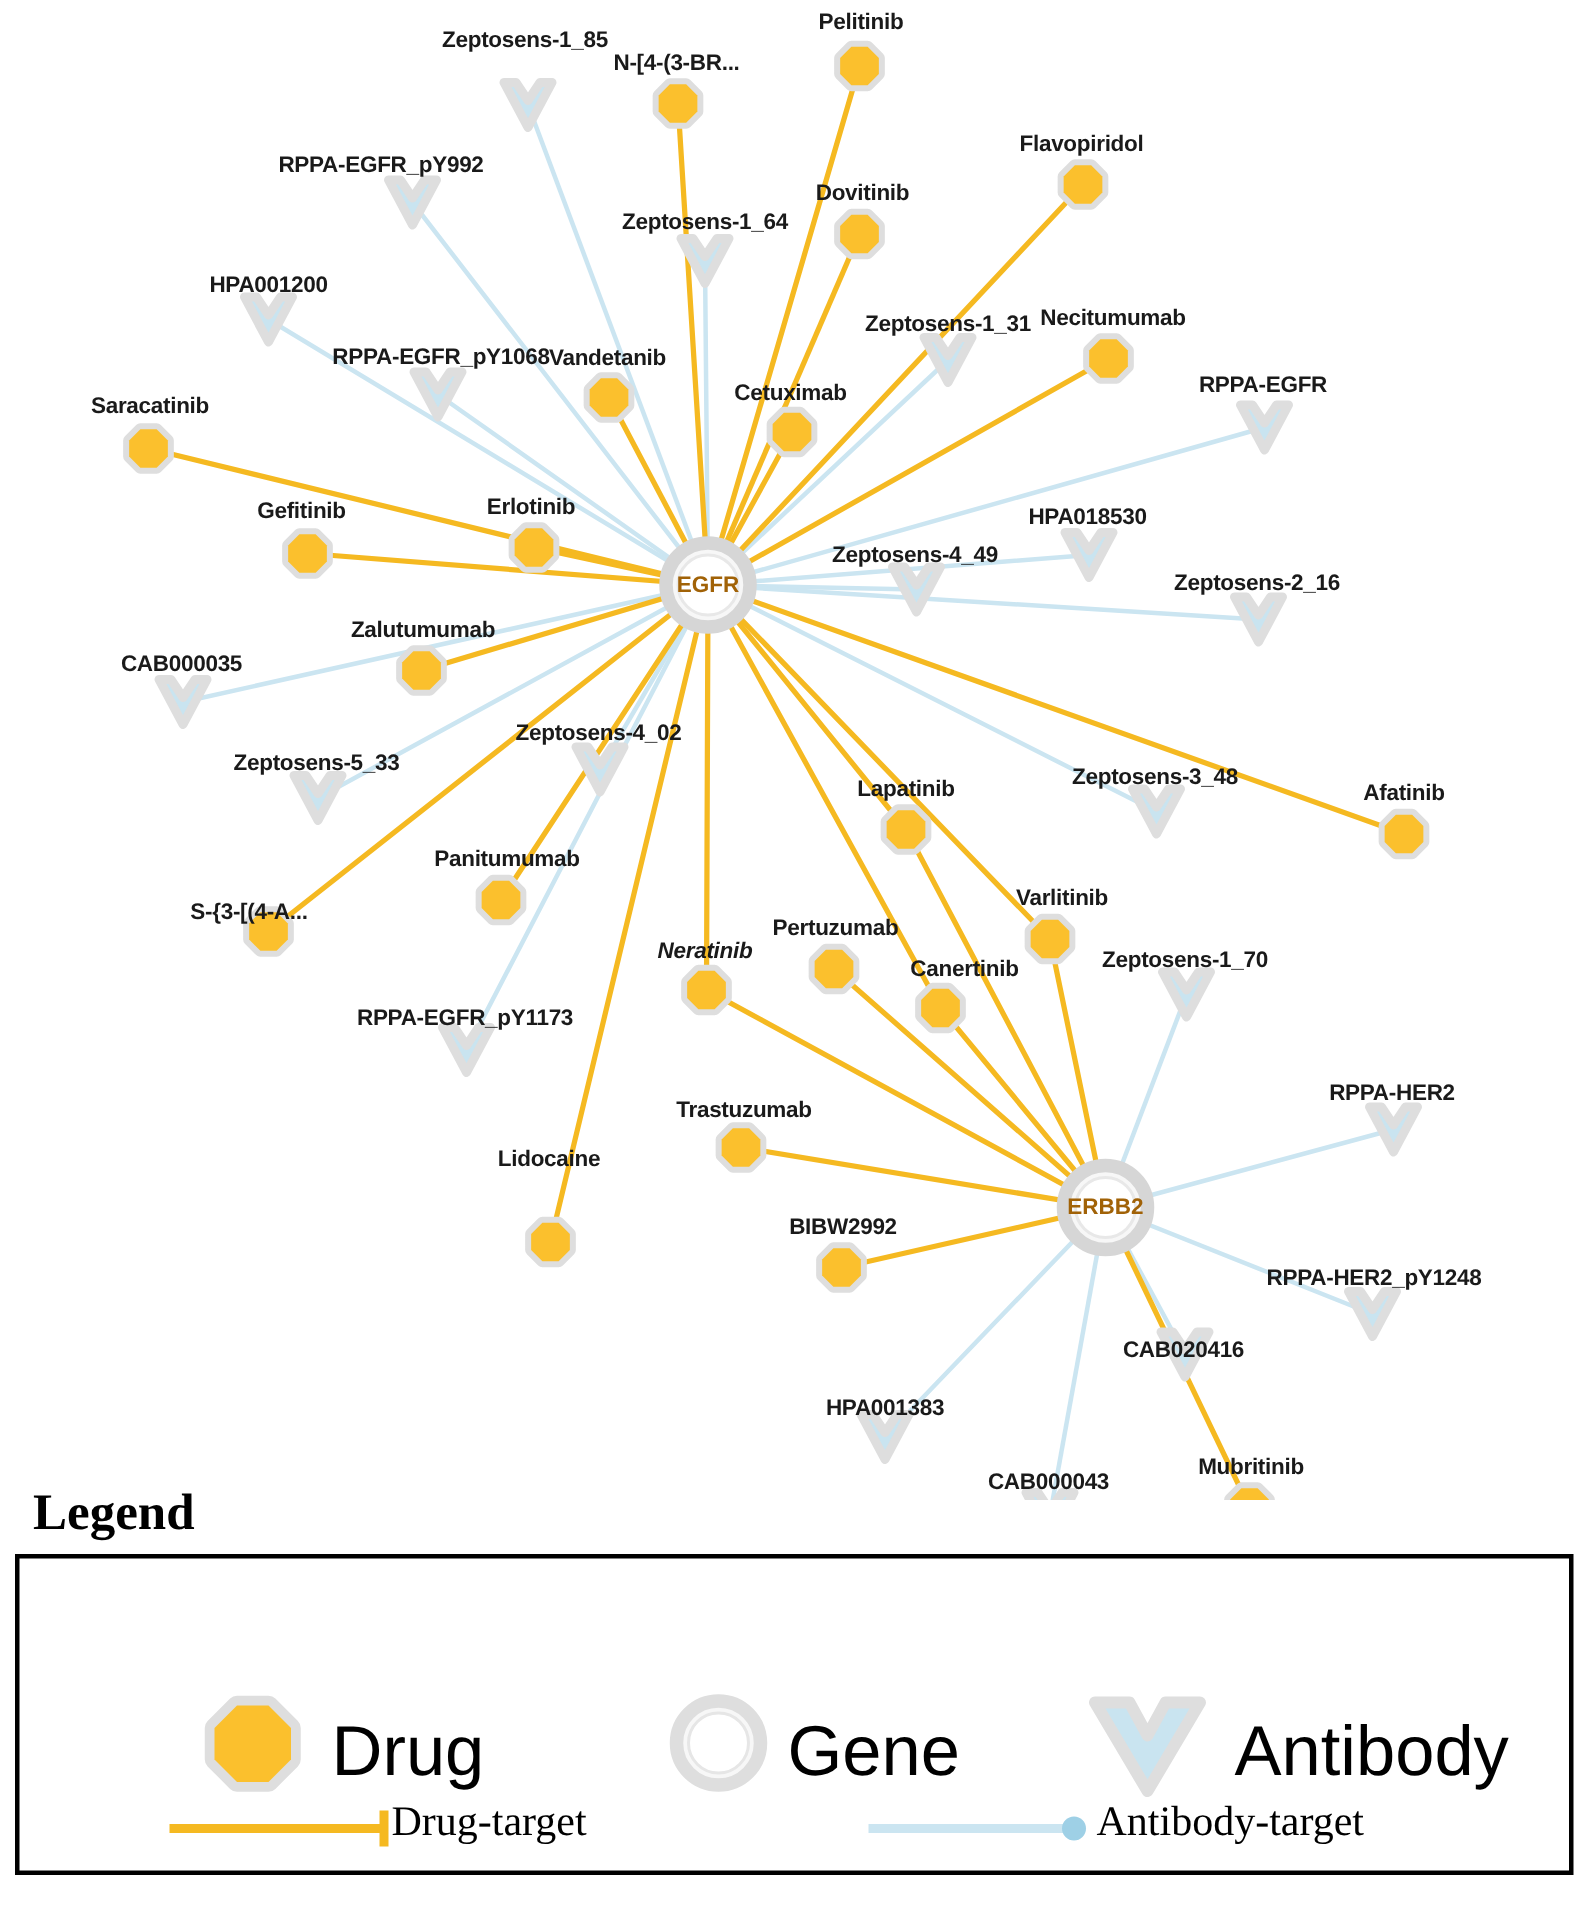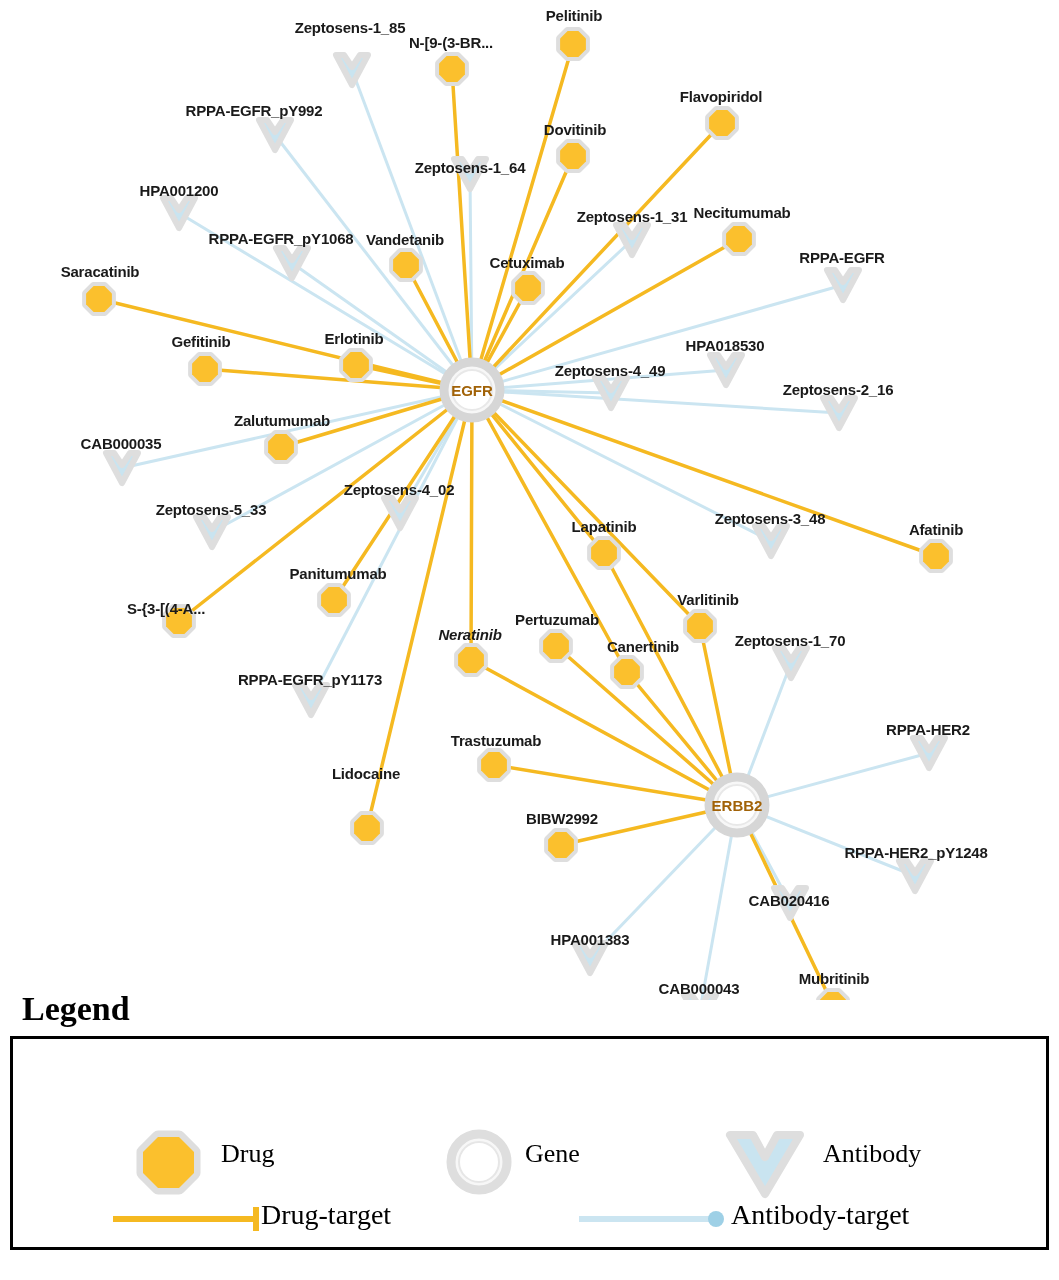--- a/index.html
+++ b/index.html
@@ -55,22 +55,22 @@
     margin-bottom: 8px;
   }
   .legend-box {
     margin: 0 10px 0 10px;
     border: 3px solid #000;
     height: 208px;
     position: relative;
     background: #fff;
   }
   .legend-item-text {
-    font-family: Liberation Serif, serif;
-    font-size: 26px;
+    font-family: Liberation Sans, sans-serif;
+    font-size: 47px;
     color: #000;
     position: absolute;
     white-space: nowrap;
   }
   .legend-edge-text {
     font-family: "Liberation Serif", serif;
     font-size: 28px;
     color: #000;
     position: absolute;
     white-space: nowrap;
@@ -200,21 +200,21 @@
         <path d="M574,943 L582,943 L590,955 L598,943 L606,943 L590,973 Z" fill="#C9E4F0" stroke="#DEDEDE" stroke-width="6" stroke-linejoin="round"></path>
         <path d="M684,995 L692,995 L700,1007 L708,995 L716,995 L700,1025 Z" fill="#C9E4F0" stroke="#DEDEDE" stroke-width="6" stroke-linejoin="round"></path>
         <circle cx="472" cy="390" r="28" fill="#F7F7F7" stroke="#D6D6D6" stroke-width="9"></circle>
         <circle cx="472" cy="390" r="20" fill="#FFFFFF" stroke="#E8E8E8" stroke-width="2"></circle>
         <circle cx="737" cy="805" r="28" fill="#F7F7F7" stroke="#D6D6D6" stroke-width="9"></circle>
         <circle cx="737" cy="805" r="20" fill="#FFFFFF" stroke="#E8E8E8" stroke-width="2"></circle>
       </g>
     </svg>
   <div id="labels">
       <div class="node-label" style="left: 574px; top: 15px;">Pelitinib</div>
-      <div class="node-label" style="left: 451px; top: 42px;">N-[9-(3-BR...</div>
+      <div class="node-label" style="left: 451px; top: 42px;">N-[4-(3-BR...</div>
       <div class="node-label" style="left: 721px; top: 96px;">Flavopiridol</div>
       <div class="node-label" style="left: 575px; top: 129px;">Dovitinib</div>
       <div class="node-label" style="left: 742px; top: 212px;">Necitumumab</div>
       <div class="node-label" style="left: 405px; top: 239px;">Vandetanib</div>
       <div class="node-label" style="left: 527px; top: 262px;">Cetuximab</div>
       <div class="node-label" style="left: 100px; top: 271px;">Saracatinib</div>
       <div class="node-label" style="left: 201px; top: 341px;">Gefitinib</div>
       <div class="node-label" style="left: 354px; top: 338px;">Erlotinib</div>
       <div class="node-label" style="left: 282px; top: 420px;">Zalutumumab</div>
       <div class="node-label" style="left: 936px; top: 529px;">Afatinib</div>
@@ -224,24 +224,24 @@
       <div class="node-label" style="left: 166px; top: 608px;">S-{3-[(4-A...</div>
       <div class="node-label" style="left: 557px; top: 619px;">Pertuzumab</div>
       <div class="node-label" style="left: 470px; top: 634px; font-style: italic;">Neratinib</div>
       <div class="node-label" style="left: 628px; top: 646px; margin-left: 15px;">Canertinib</div>
       <div class="node-label" style="left: 496px; top: 740px;">Trastuzumab</div>
       <div class="node-label" style="left: 366px; top: 773px;">Lidocaine</div>
       <div class="node-label" style="left: 562px; top: 818px;">BIBW2992</div>
       <div class="node-label" style="left: 834px; top: 978px;">Mubritinib</div>
       <div class="node-label" style="left: 350px; top: 27px;">Zeptosens-1_85</div>
       <div class="node-label" style="left: 254px; top: 110px;">RPPA-EGFR_pY992</div>
-      <div class="node-label" style="left: 470px; top: 148px; margin-top: 19px;">Zeptosens-1_64</div>
+      <div class="node-label" style="left: 470px; top: 148px;">Zeptosens-1_64</div>
       <div class="node-label" style="left: 179px; top: 190px;">HPA001200</div>
       <div class="node-label" style="left: 632px; top: 216px;">Zeptosens-1_31</div>
-      <div class="node-label" style="left: 281px; top: 238px; text-align: right;">RPPA-EGFR_pY1068</div>
+      <div class="node-label" style="left: 294px; top: 238px; text-align: right;">RPPA-EGFR_pY1068</div>
       <div class="node-label" style="left: 842px; top: 257px;">RPPA-EGFR</div>
       <div class="node-label" style="left: 725px; top: 345px;">HPA018530</div>
       <div class="node-label" style="left: 610px; top: 370px;">Zeptosens-4_49</div>
       <div class="node-label" style="left: 838px; top: 389px;">Zeptosens-2_16</div>
       <div class="node-label" style="left: 121px; top: 443px; text-align: right;">CAB000035</div>
       <div class="node-label" style="left: 399px; top: 489px;">Zeptosens-4_02</div>
       <div class="node-label" style="left: 211px; top: 509px;">Zeptosens-5_33</div>
       <div class="node-label" style="left: 770px; top: 518px;">Zeptosens-3_48</div>
       <div class="node-label" style="left: 310px; top: 679px;">RPPA-EGFR_pY1173</div>
       <div class="node-label" style="left: 790px; top: 640px;">Zeptosens-1_70</div>

